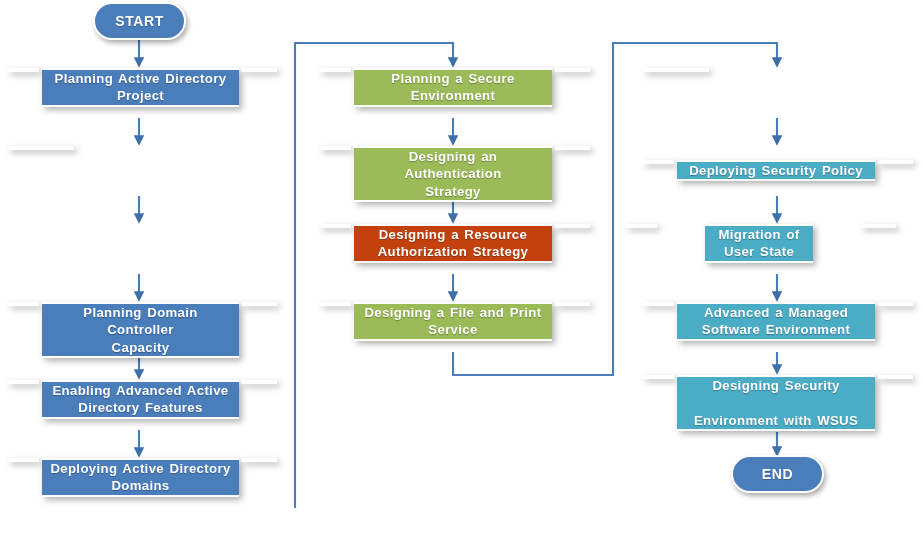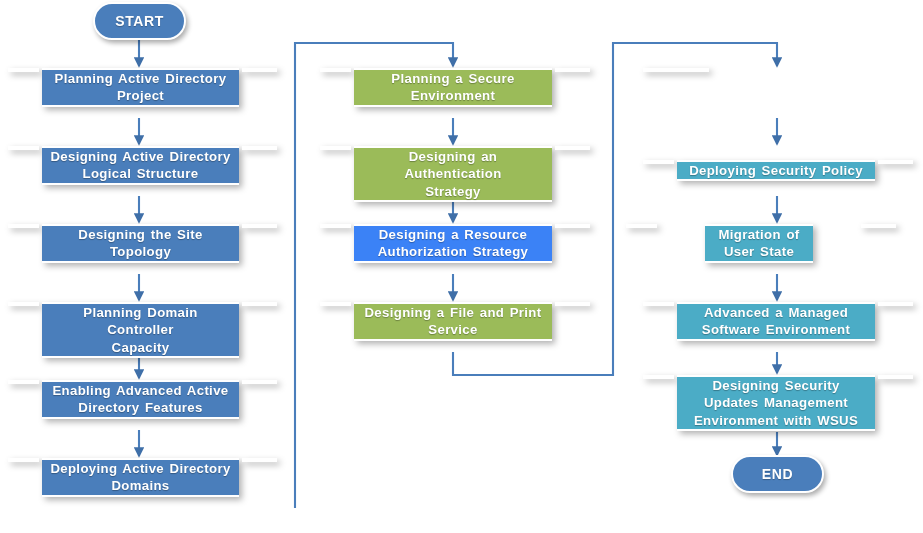--- a/index.html
+++ b/index.html
@@ -137,33 +137,23 @@
   <div class="node" style="left:8px; top:68px; width:269px; height:50px;">
     <div class="cap-l" style="background:#4a7ebb;"></div>
     <div class="body" style="background:#4a7ebb;">
       <span><span>Planning Active Directory</span><br><span>Project</span></span>
     </div>
     <div class="cap-r" style="background:#4a7ebb;"></div>
   </div>
 
   <div class="node" style="left:8px; top:146px; width:269px; height:50px;">
     <div class="cap-l" style="background:#4a7ebb;"></div>
-    <div class="body" style="background:#4a7ebb;">
-      <span><span>Designing Active Directory</span><br><span>Logical Structure</span></span>
-    </div>
-    <div class="cap-r" style="background:#4a7ebb;"></div>
-  </div>
-
-  <div class="node" style="left:8px; top:224px; width:269px; height:50px;">
-    <div class="cap-l" style="background:#4a7ebb;"></div>
-    <div class="body" style="background:#4a7ebb;">
-      <span>Designing the Site Topology</span>
-    </div>
-    <div class="cap-r" style="background:#4a7ebb;"></div>
-  </div>
+    <div class="cap-r" style="background:#4a7ebb;"></div>
+  </div>
+
 
   <div class="node" style="left:8px; top:302px; width:269px; height:50px;">
     <div class="cap-l" style="background:#4a7ebb;"></div>
     <div class="body" style="background:#4a7ebb;">
       <span><span>Planning Domain Controller</span><br><span>Capacity</span></span>
     </div>
     <div class="cap-r" style="background:#4a7ebb;"></div>
   </div>
 
   <div class="node" style="left:8px; top:380px; width:269px; height:50px;">
@@ -193,21 +183,21 @@
   <div class="node" style="left:320px; top:146px; width:270px; height:50px;">
     <div class="cap-l" style="background:#9bbb59;"></div>
     <div class="body" style="background:#9bbb59;">
       <span><span>Designing an Authentication</span><br><span>Strategy</span></span>
     </div>
     <div class="cap-r" style="background:#9bbb59;"></div>
   </div>
 
   <div class="node" style="left:320px; top:224px; width:270px; height:50px;">
     <div class="cap-l" style="background:#9bbb59;"></div>
-    <div class="body" style="background:#3b82f6;">
+    <div class="body" style="background:#c2410c;">
       <span><span>Designing a Resource</span><br><span>Authorization Strategy</span></span>
     </div>
     <div class="cap-r" style="background:#9bbb59;"></div>
   </div>
 
   <div class="node" style="left:320px; top:302px; width:270px; height:50px;">
     <div class="cap-l" style="background:#9bbb59;"></div>
     <div class="body" style="background:#9bbb59;">
       <span><span>Designing a File and Print</span><br><span>Service</span></span>
     </div>
@@ -239,18 +229,18 @@
     <div class="cap-l" style="background:#4bacc6;"></div>
     <div class="body" style="background:#4bacc6;">
       <span><span>Advanced a Managed</span><br><span>Software Environment</span></span>
     </div>
     <div class="cap-r" style="background:#4bacc6;"></div>
   </div>
 
   <div class="node" style="left:643px; top:375px; width:270px; height:58px;">
     <div class="cap-l" style="background:#4bacc6;"></div>
     <div class="body" style="background:#4bacc6;">
-      <span><span>Designing Security</span><br><span>Updates Management</span><br><span>Environment with WSUS</span></span>
+      <span><span>Designing Security</span><br><br><span>Environment with WSUS</span></span>
     </div>
     <div class="cap-r" style="background:#4bacc6;"></div>
   </div>
 
 </div>
 
 </body></html>

